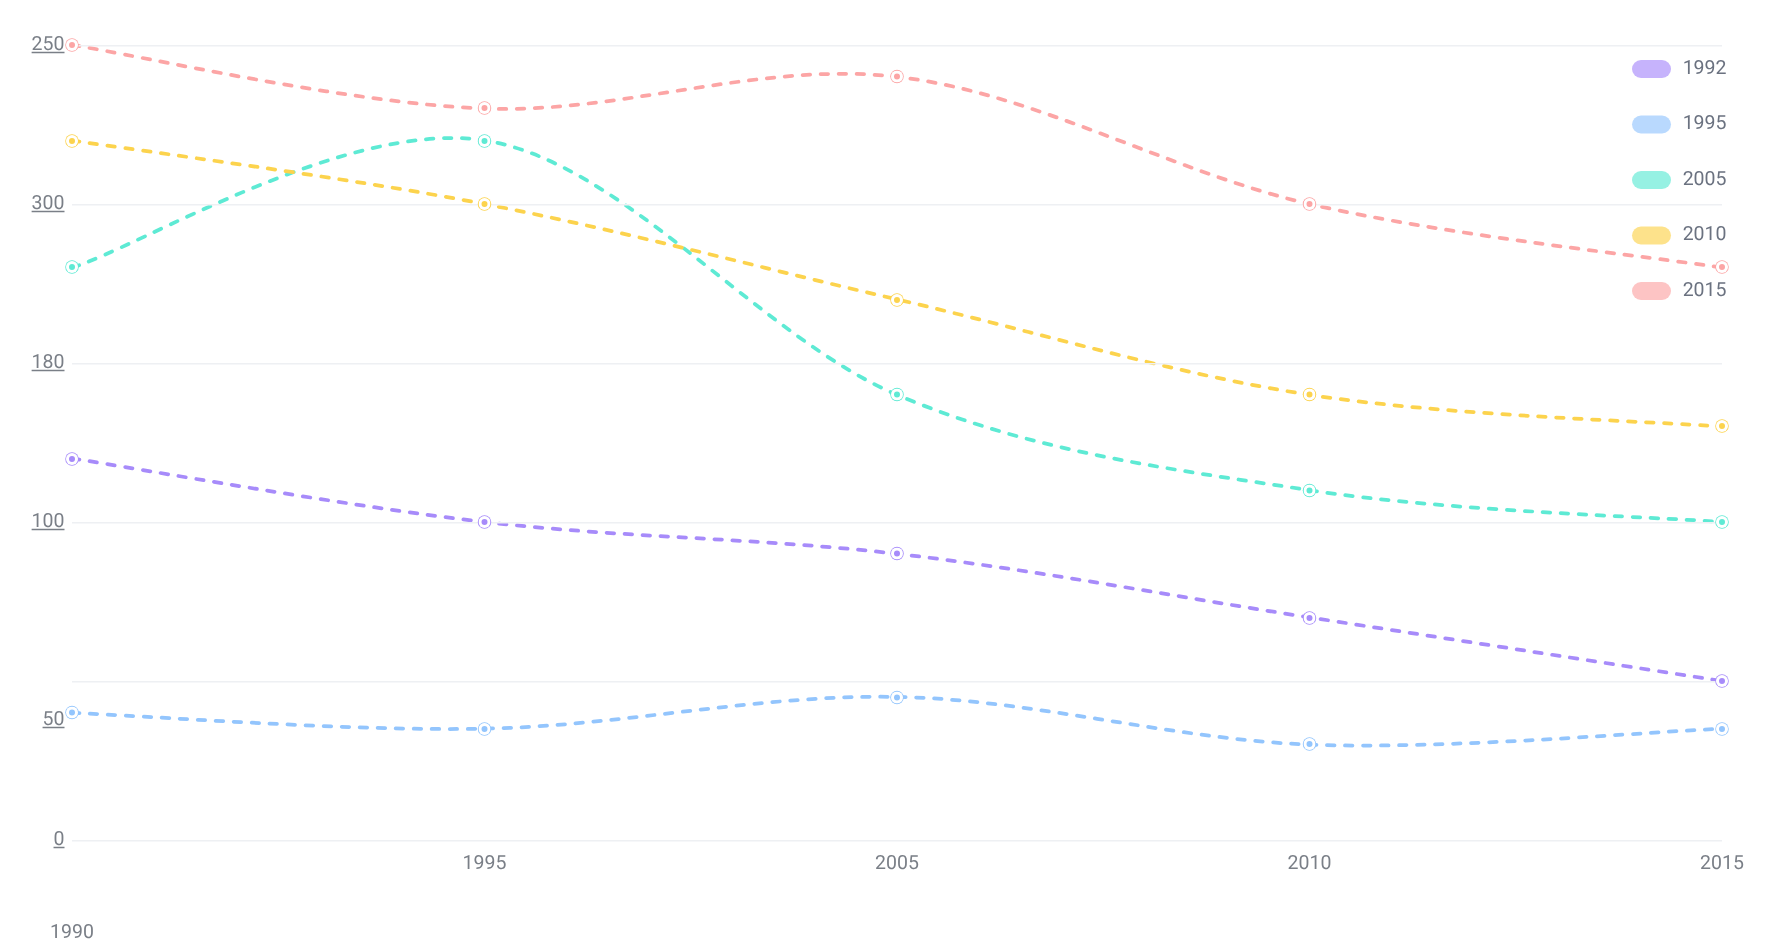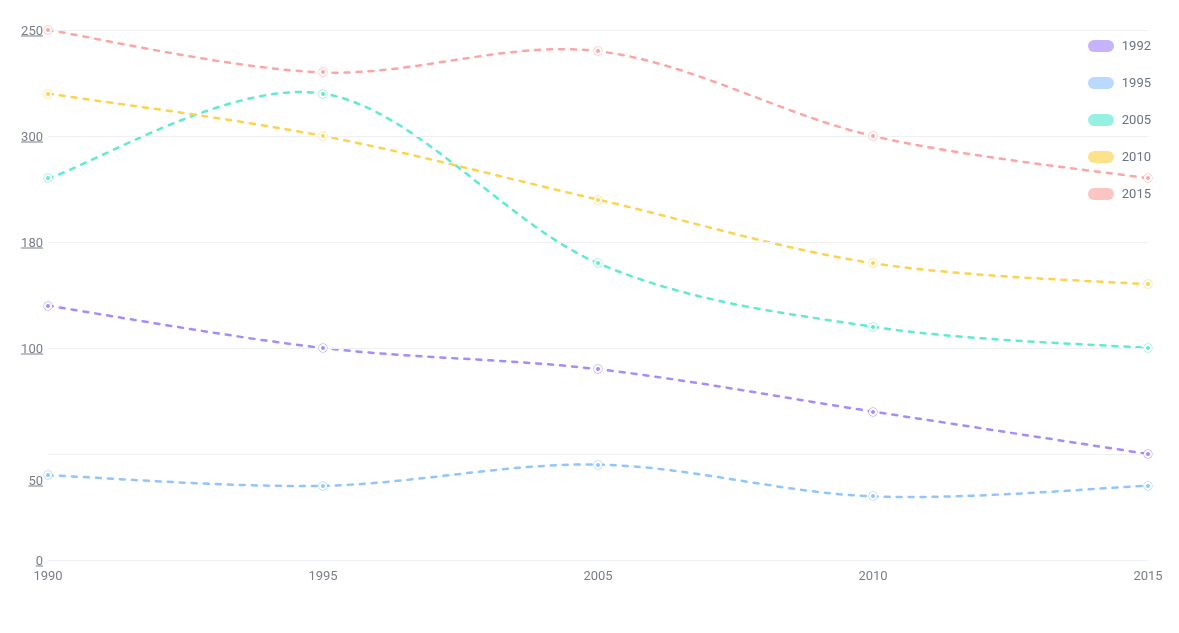--- a/index.html
+++ b/index.html
@@ -79,18 +79,18 @@
       <div class="pt" style="left: 550px; top: 21.2px; background: rgb(252, 165, 165); box-shadow: rgb(255, 255, 255) 0px 0px 0px 2px inset, rgb(252, 165, 165) 0px 0px 0px 0.5px;"></div>
       <div class="pt" style="left: 825px; top: 106px; background: rgb(252, 165, 165); box-shadow: rgb(255, 255, 255) 0px 0px 0px 2px inset, rgb(252, 165, 165) 0px 0px 0px 0.5px;"></div>
       <div class="pt" style="left: 1100px; top: 148.4px; background: rgb(252, 165, 165); box-shadow: rgb(255, 255, 255) 0px 0px 0px 2px inset, rgb(252, 165, 165) 0px 0px 0px 0.5px;"></div>
     </div>
 <div class="y-tick" style="top: 560px;">0</div>
     <div class="y-tick" style="top: 480px;">50</div>
     <div class="y-tick" style="top: 348px;">100</div>
     <div class="y-tick" style="top: 242px;">180</div>
     <div class="y-tick" style="top: 136px;">300</div>
     <div class="y-tick" style="top: 30px;">250</div>
-    <div class="x-tick" style="left: 48px;">1990</div>
+    <div class="x-tick" style="left: 48px; margin-top: 46px;">1990</div>
     <div class="x-tick" style="left: 323px;">1995</div>
     <div class="x-tick" style="left: 598px;">2005</div>
     <div class="x-tick" style="left: 873px;">2010</div>
     <div class="x-tick" style="left: 1148px;">2015</div>
   </div>
 
 </body></html>

